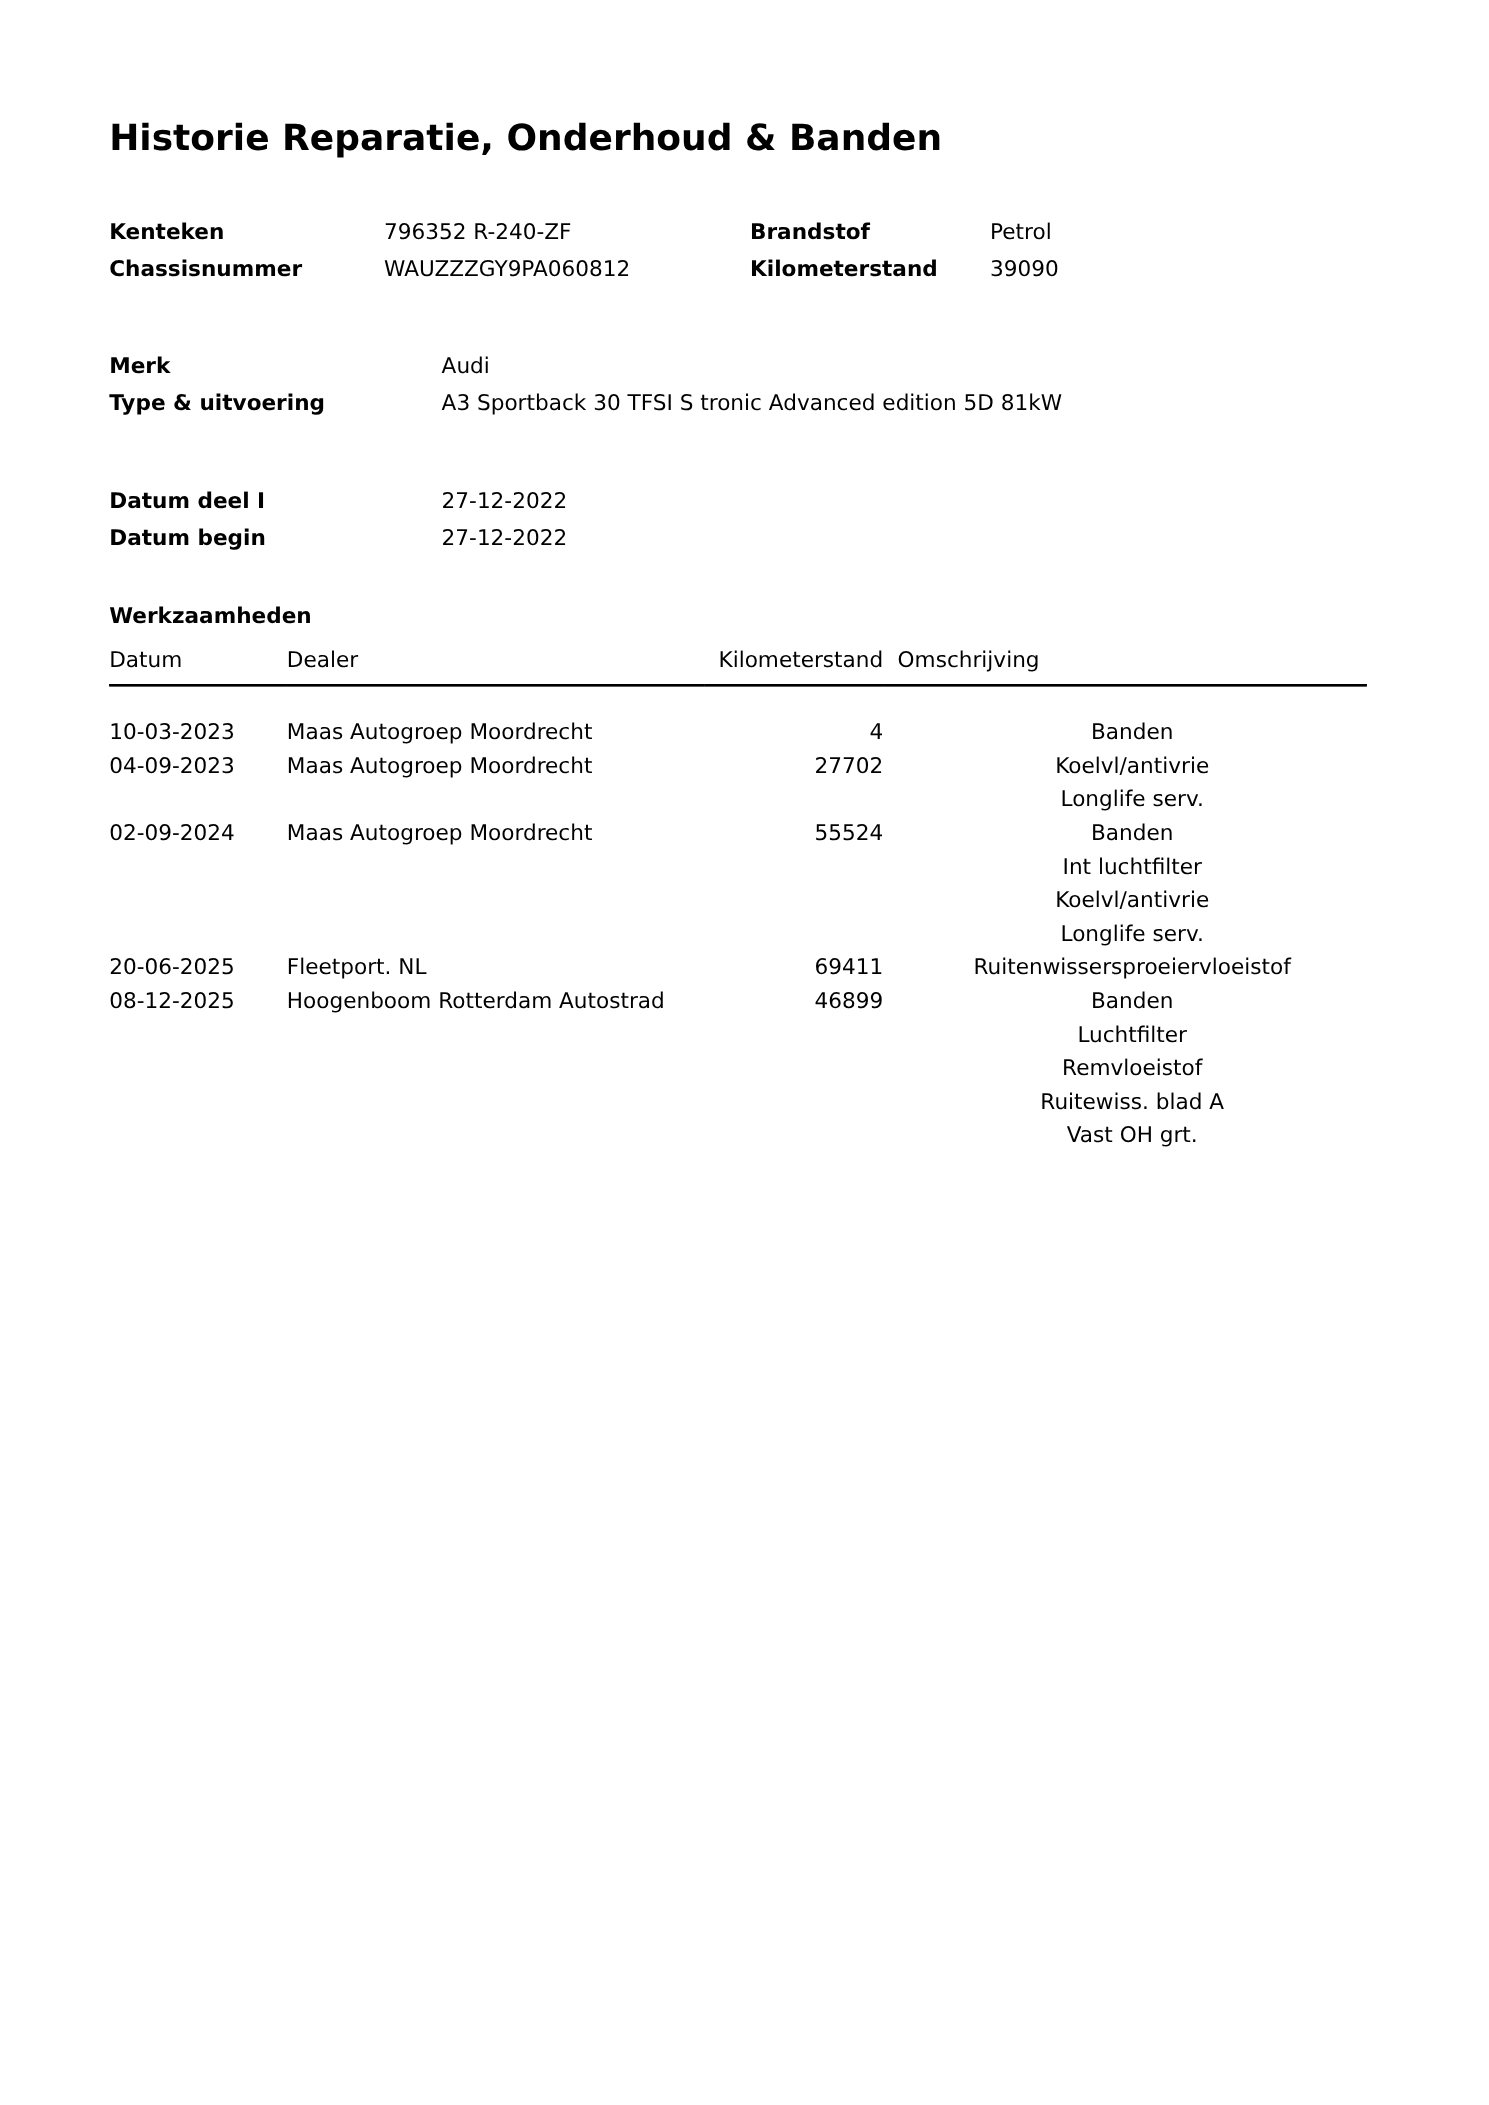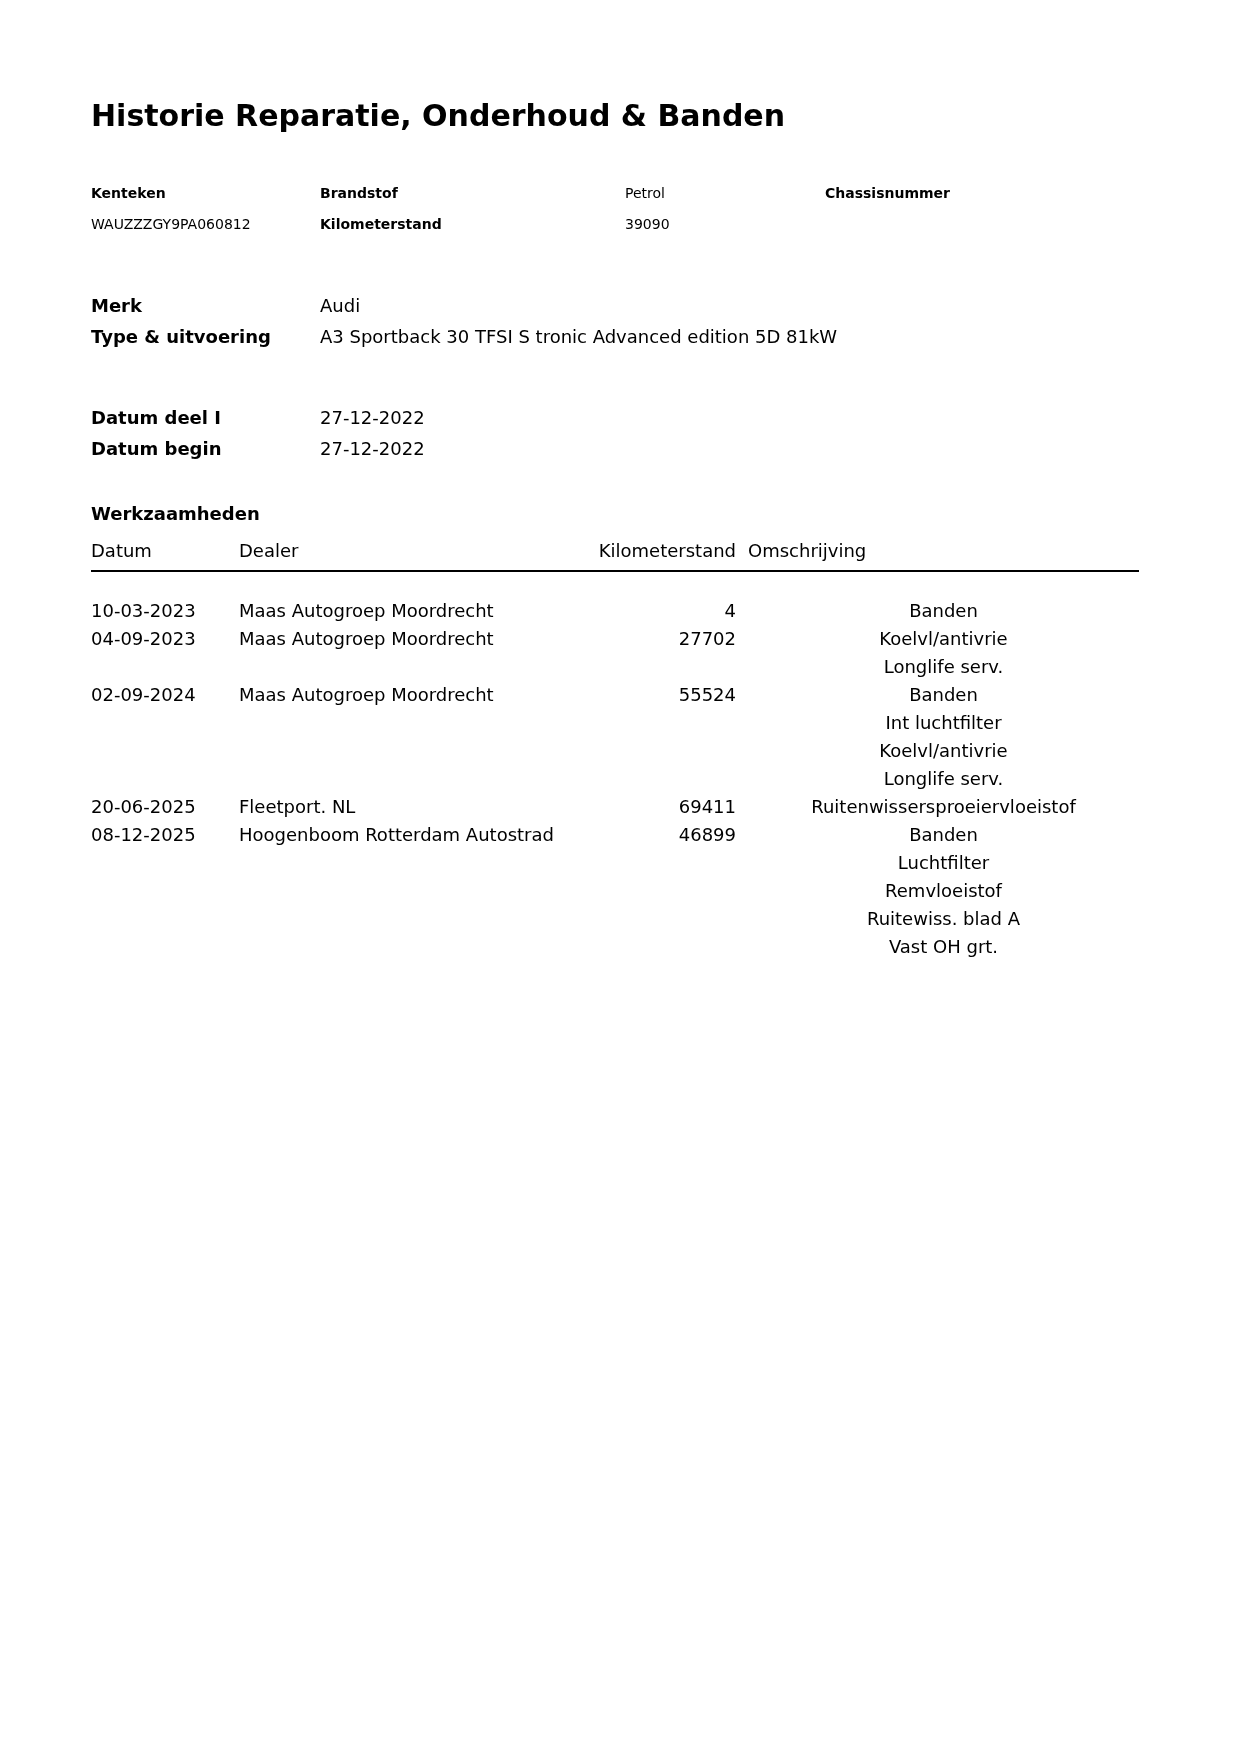--- a/index.html
+++ b/index.html
@@ -35,42 +35,42 @@
     letter-spacing: 0px;
     margin: 0 0 44px 0;
     line-height: 1.2;
   }
 
   
   .info-grid {
     display: grid;
     grid-template-columns: 229px 305px 200px auto;
     row-gap: 0px;
-    font-size: 14px;
+    font-size: 18px;
     line-height: 31px;
   }
   .info-grid .lbl {
     font-weight: bold;
     white-space: nowrap;
   }
   .info-grid .val {
     font-weight: normal;
     white-space: nowrap;
   }
   .block-gap-1 { height: 50px; }
   .block-gap-2 { height: 50px; }
 
   .info-grid2 {
     display: grid;
     grid-template-columns: 229px auto;
     font-size: 18px;
     line-height: 31px;
   }
   .info-grid2 .lbl { font-weight: bold; white-space: nowrap; }
-  .info-grid2 .val { font-weight: normal; }
+  .info-grid2 .val { font-weight: normal; margin-left: 48px; }
 
   
   .section-title {
     font-size: 18px;
     font-weight: bold;
     margin: 0 0 16px 0;
   }
 
   table.werk {
     border-collapse: collapse;
@@ -112,20 +112,21 @@
 </head>
 <body>
 
 <div class="page">
   <div class="content">
 
     <h1 class="doc-title">Historie Reparatie, Onderhoud &amp; Banden</h1>
 
     <div class="info-grid">
       <div class="lbl">Kenteken</div>
+      <div class="val">796352 R-240-ZF</div>
       <div class="lbl">Brandstof</div>
       <div class="val">Petrol</div>
 
       <div class="lbl">Chassisnummer</div>
       <div class="val">WAUZZZGY9PA060812</div>
       <div class="lbl">Kilometerstand</div>
       <div class="val">39090</div>
     </div>
 
     <div class="block-gap-1"></div>

